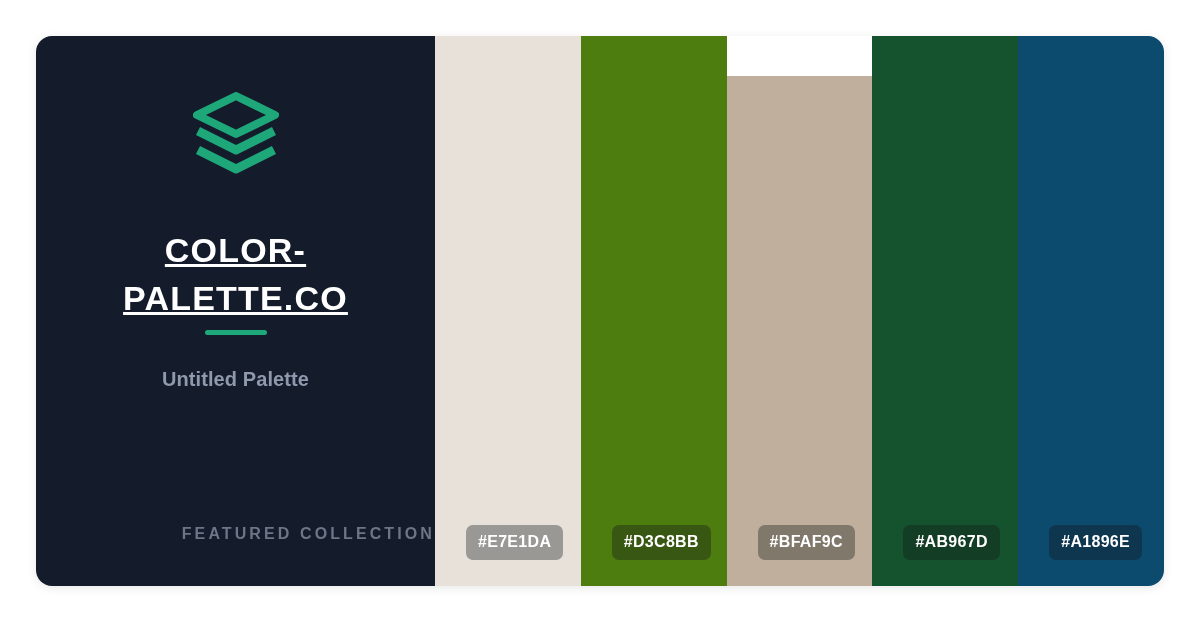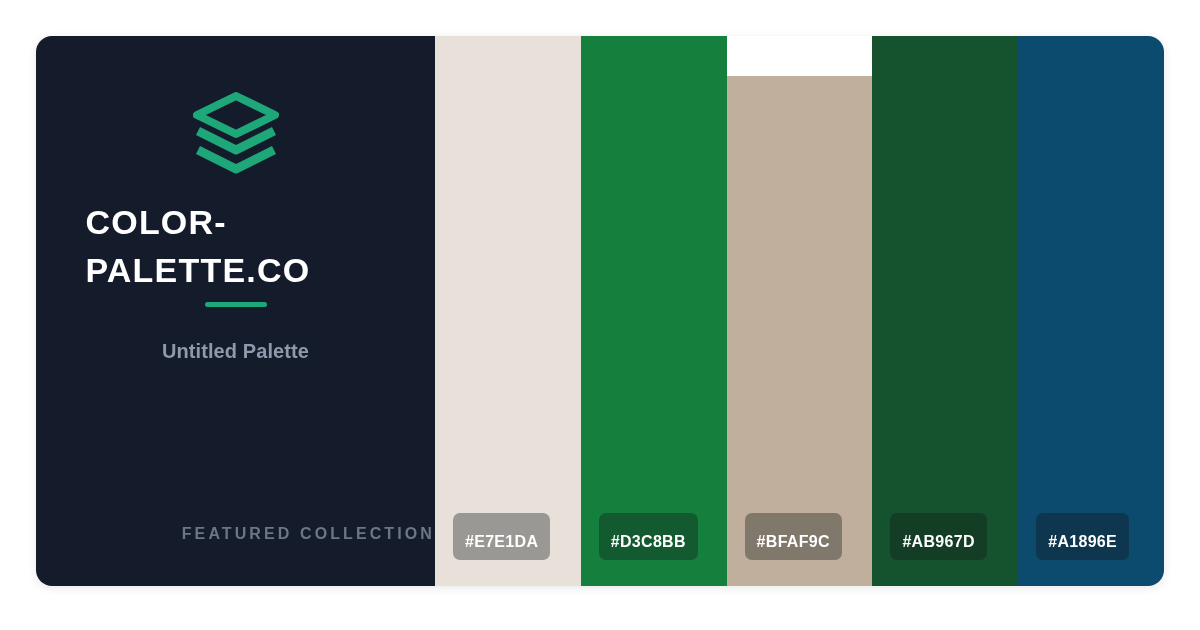--- a/index.html
+++ b/index.html
@@ -39,30 +39,31 @@
   }
 
   #logo-icon {
     margin-top: 56px;
     width: 86px;
     height: 82px;
     display: block;
   }
 
   #brand-title {
-    margin-top: 24px;
+    margin-top: 52px;
     width: 300px;
-    text-align: left;
+    text-align: center;
     color: #ffffff;
     font-size: 34px;
     font-weight: bold;
     letter-spacing: 1.2px;
     line-height: 1.42;
     text-transform: uppercase;
     font-stretch: condensed;
+    text-decoration: underline;
   }
 
   #title-underline {
     margin-top: 7px;
     width: 62px;
     height: 5px;
     border-radius: 3px;
     background: #1ea87a;
   }
 
@@ -92,23 +93,23 @@
     flex: 1 1 auto;
     display: flex;
     flex-direction: row;
   }
   .swatch {
     flex: 1 1 0;
     position: relative;
   }
   .swatch-label {
     position: absolute;
-    left: 18px;
+    left: 31px;
     bottom: 26px;
-    padding: 20px 12px 9px 12px;
+    padding: 8px 12px 9px 12px;
     border-radius: 7px;
     background: rgba(20, 22, 25, 0.36);
     color: #ffffff;
     font-size: 16px;
     font-weight: bold;
     letter-spacing: 0.3px;
     white-space: nowrap;
   }
 </style>
 </head>
@@ -132,21 +133,21 @@
 
     <div id="brand-footer" style="color: rgb(109, 118, 135);">FEATURED COLLECTION</div>
   </div>
 
   <div id="swatches">
 
     <div class="swatch" style="background: rgb(231, 225, 218);">
       <div class="swatch-label">#E7E1DA</div>
     </div>
 
-    <div class="swatch" style="background: #15803d;">
+    <div class="swatch" style="background: #4d7c0f;">
       <div class="swatch-label">#D3C8BB</div>
     </div>
 
     <div class="swatch" style="background: rgb(191, 175, 156); margin-top: 40px;">
       <div class="swatch-label">#BFAF9C</div>
     </div>
 
     <div class="swatch" style="background: #14532d;">
       <div class="swatch-label">#AB967D</div>
     </div>

